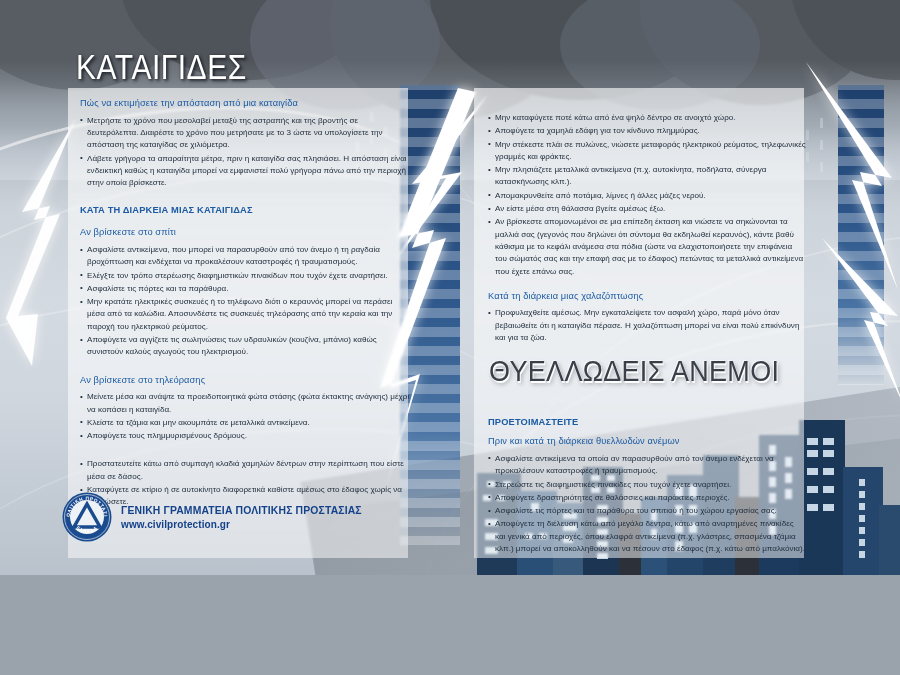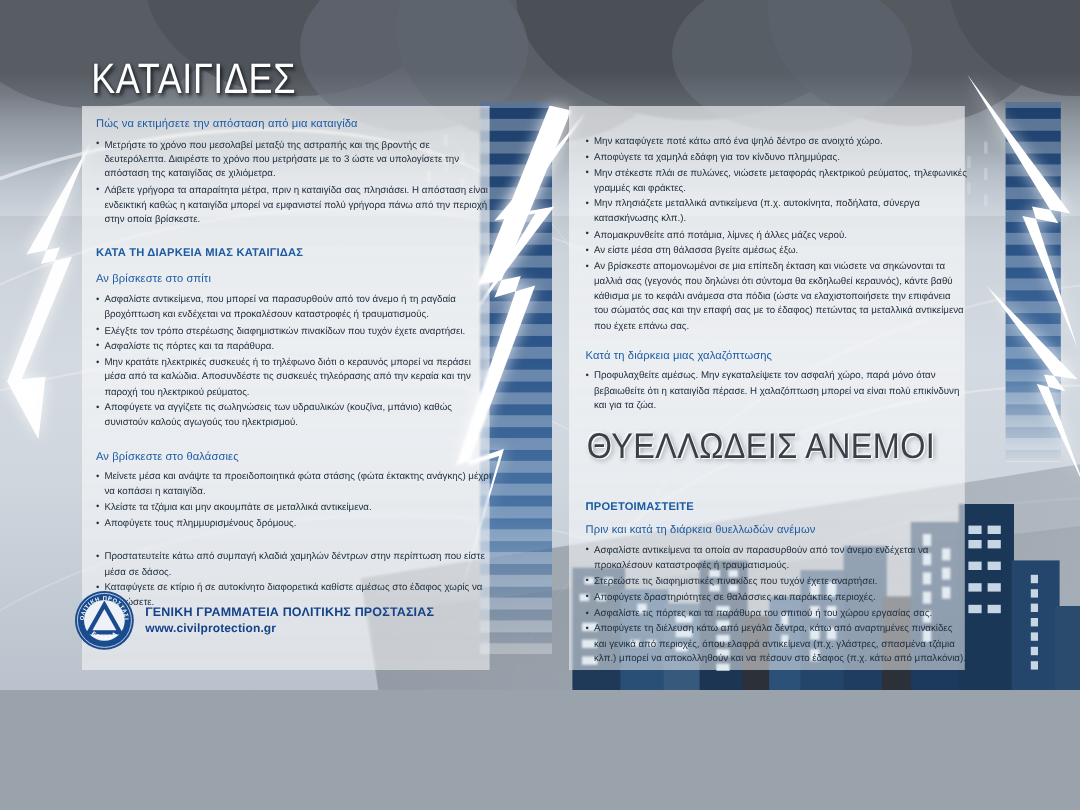--- a/index.html
+++ b/index.html
@@ -346,21 +346,21 @@
     <h3 class="sec">Αν βρίσκεστε στο σπίτι</h3>
     <ul class="list">
       <li>Ασφαλίστε αντικείμενα, που μπορεί να παρασυρθούν από τον άνεμο ή τη ραγδαία βροχόπτωση και ενδέχεται να προκαλέσουν καταστροφές ή τραυματισμούς.</li>
       <li>Ελέγξτε τον τρόπο στερέωσης διαφημιστικών πινακίδων που τυχόν έχετε αναρτήσει.</li>
       <li>Ασφαλίστε τις πόρτες και τα παράθυρα.</li>
       <li>Μην κρατάτε ηλεκτρικές συσκευές ή το τηλέφωνο διότι ο κεραυνός μπορεί να περάσει μέσα από τα καλώδια. Αποσυνδέστε τις συσκευές τηλεόρασης από την κεραία και την παροχή του ηλεκτρικού ρεύματος.</li>
       <li>Αποφύγετε να αγγίζετε τις σωληνώσεις των υδραυλικών (κουζίνα, μπάνιο) καθώς συνιστούν καλούς αγωγούς του ηλεκτρισμού.</li>
     </ul>
 
     <div class="gap-l"></div>
-    <h3 class="sec">Αν βρίσκεστε στο θαλάσσιες</h3>
+    <h3 class="sec">Αν βρίσκεστε στο τηλεόρασης</h3>
     <ul class="list">
       <li>Μείνετε μέσα και ανάψτε τα προειδοποιητικά φώτα στάσης (φώτα έκτακτης ανάγκης) μέχρι να κοπάσει η καταιγίδα.</li>
       <li>Κλείστε τα τζάμια και μην ακουμπάτε σε μεταλλικά αντικείμενα.</li>
       <li>Αποφύγετε τους πλημμυρισμένους δρόμους.</li>
     </ul>
 
     <div class="gap-l"></div>
     <ul class="list">
       <li>Προστατευτείτε κάτω από συμπαγή κλαδιά χαμηλών δέντρων στην περίπτωση που είστε μέσα σε δάσος.</li>
       <li>Καταφύγετε σε κτίριο ή σε αυτοκίνητο διαφορετικά καθίστε αμέσως στο έδαφος χωρίς να ξαπλώσετε.</li>

